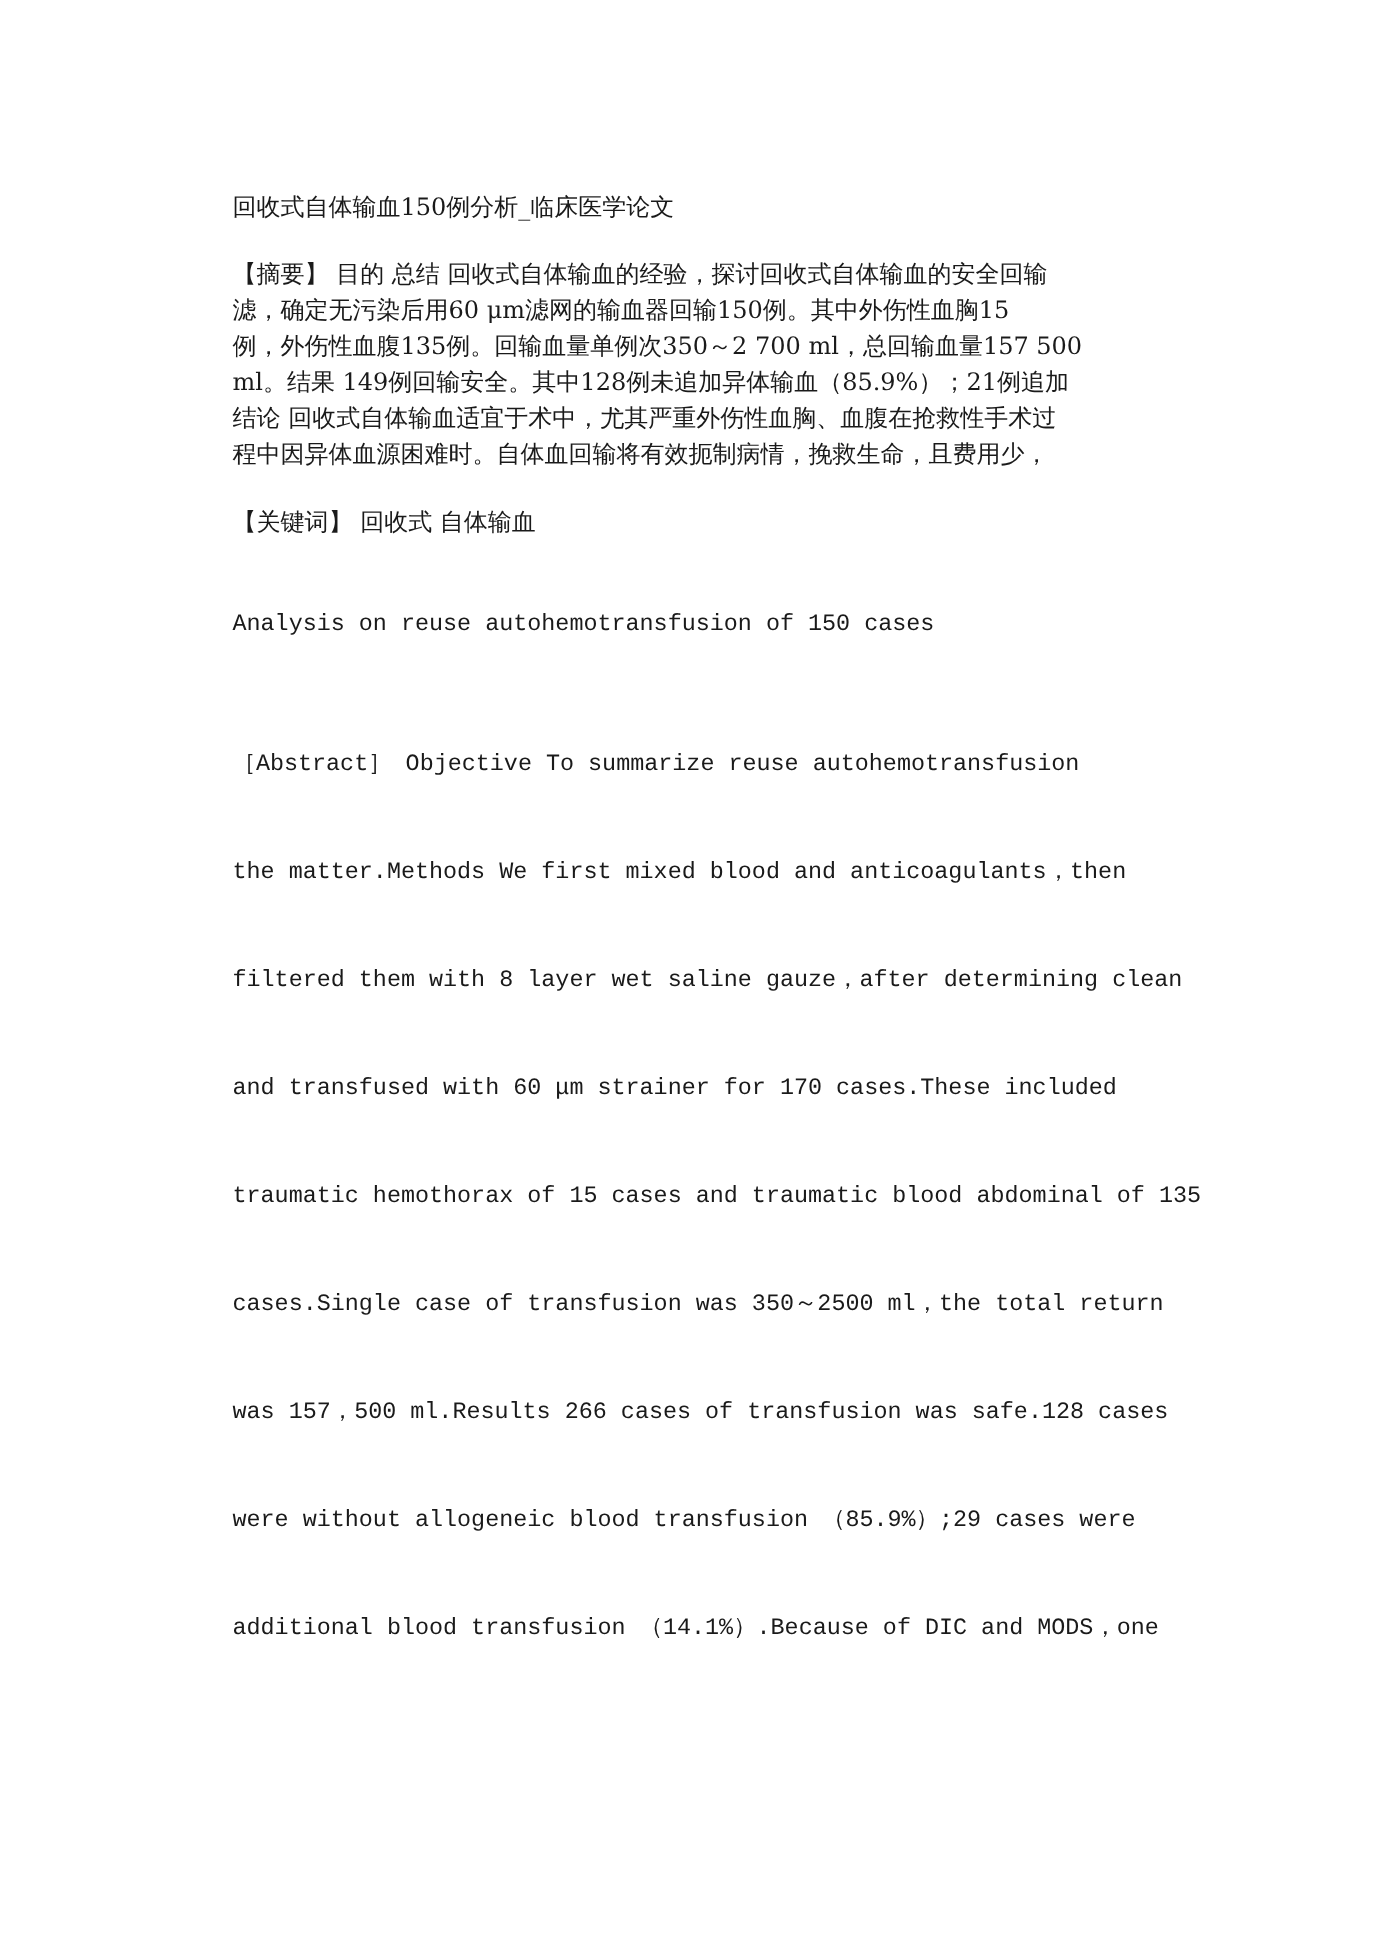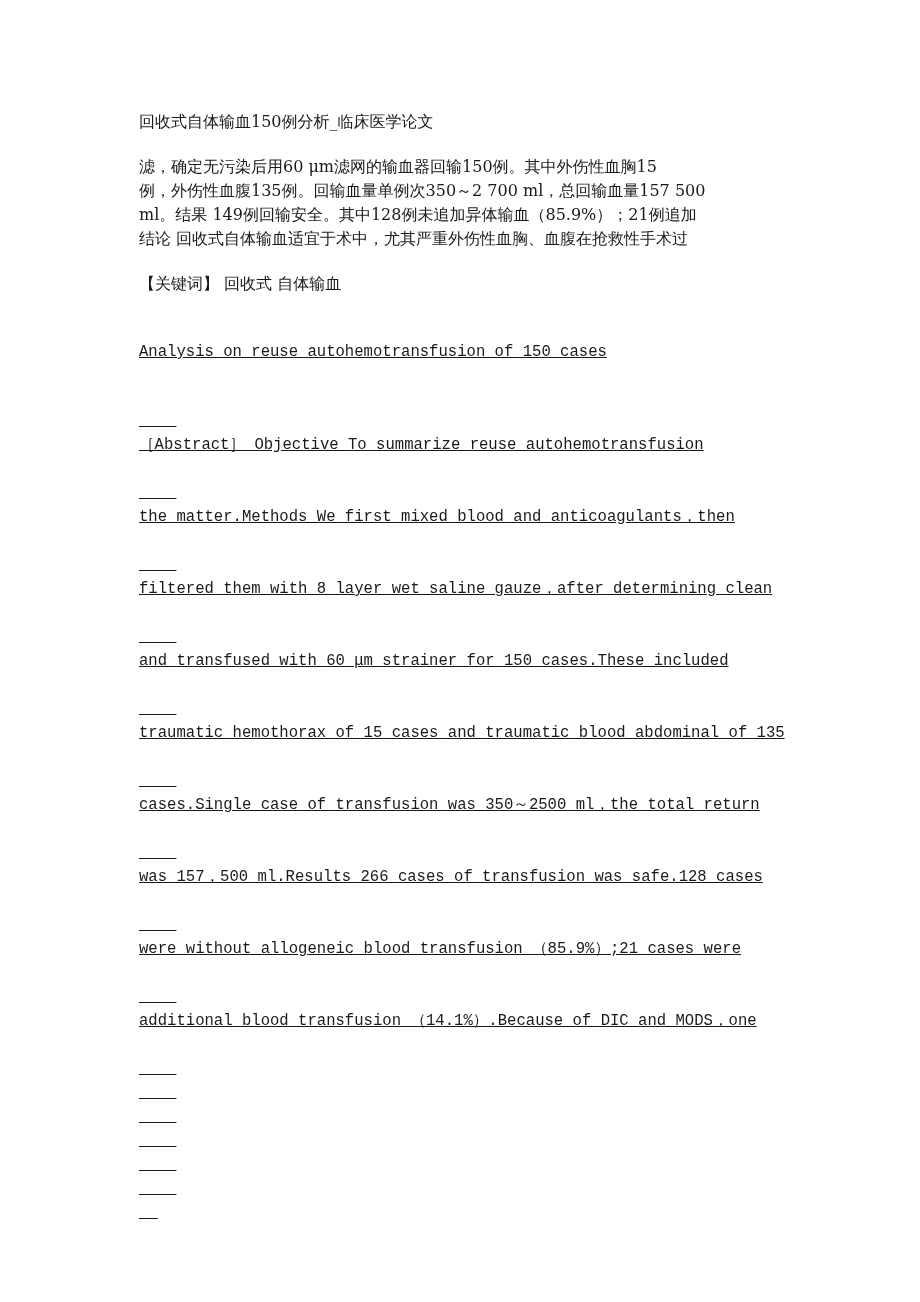--- a/index.html
+++ b/index.html
@@ -15,68 +15,69 @@
       color: #1a1a1a;
       font-family: "DejaVu Serif", "Liberation Serif", serif;
     }
     .page {
       position: absolute;
       left: 139px;
       top: 110px;
       width: 645px;
     }
     .p {
-      margin: 0;
+      margin: 16px;
       font-size: 16px;
       line-height: 24px;
       letter-spacing: 0px;
       word-break: break-all;
     }
     .mono {
       font-family: "Liberation Mono", "DejaVu Sans Mono", monospace;
       font-size: 15.6px;
       line-height: 24px;
       word-break: normal;
       white-space: pre-wrap;
-      text-decoration: underline;
     }
     .title { margin-bottom: 21px; }
     .abstract-cn { margin-bottom: 21px; }
     .keywords-cn { margin-bottom: 44px; }
     .title-en { margin-bottom: 21px; }
     .abstract-en { margin-bottom: 21px; }
     .line { display: block; white-space: nowrap; }
   </style>
 </head>
 <body>
 
 <div class="page">
 
   <p class="p title">回收式自体输血150例分析_临床医学论文</p>
 
   <p class="p abstract-cn">
+    <span class="line">【摘要】 目的 总结 回收式自体输血的经验，探讨回收式自体输血的安全回输</span>
     <span class="line">滤，确定无污染后用60 μm滤网的输血器回输150例。其中外伤性血胸15</span>
     <span class="line">例，外伤性血腹135例。回输血量单例次350～2 700 ml，总回输血量157 500</span>
     <span class="line">ml。结果 149例回输安全。其中128例未追加异体输血（85.9%）；21例追加</span>
     <span class="line">结论 回收式自体输血适宜于术中，尤其严重外伤性血胸、血腹在抢救性手术过</span>
+    <span class="line">程中因异体血源困难时。自体血回输将有效扼制病情，挽救生命，且费用少，</span>
   </p>
 
   <p class="p keywords-cn">【关键词】 回收式 自体输血</p>
 
   <p class="p mono title-en">Analysis on reuse autohemotransfusion of 150 cases</p>
 
   <p class="p mono abstract-en">
     <span class="line">［Abstract］ Objective To summarize reuse autohemotransfusion</span>
     <span class="line">the matter.Methods We first mixed blood and anticoagulants，then</span>
     <span class="line">filtered them with 8 layer wet saline gauze，after determining clean</span>
-    <span class="line">and transfused with 60 μm strainer for 150 cases.These included</span>
+    <span class="line">and transfused with 60 μm strainer for 170 cases.These included</span>
     <span class="line">traumatic hemothorax of 15 cases and traumatic blood abdominal of 135</span>
     <span class="line">cases.Single case of transfusion was 350～2500 ml，the total return</span>
     <span class="line">was 157，500 ml.Results 266 cases of transfusion was safe.128 cases</span>
-    <span class="line">were without allogeneic blood transfusion （85.9%）;21 cases were</span>
+    <span class="line">were without allogeneic blood transfusion （85.9%）;29 cases were</span>
     <span class="line">additional blood transfusion （14.1%）.Because of DIC and MODS，one</span>
     
     
     
     
     
     
   </p>
 
 </div>

